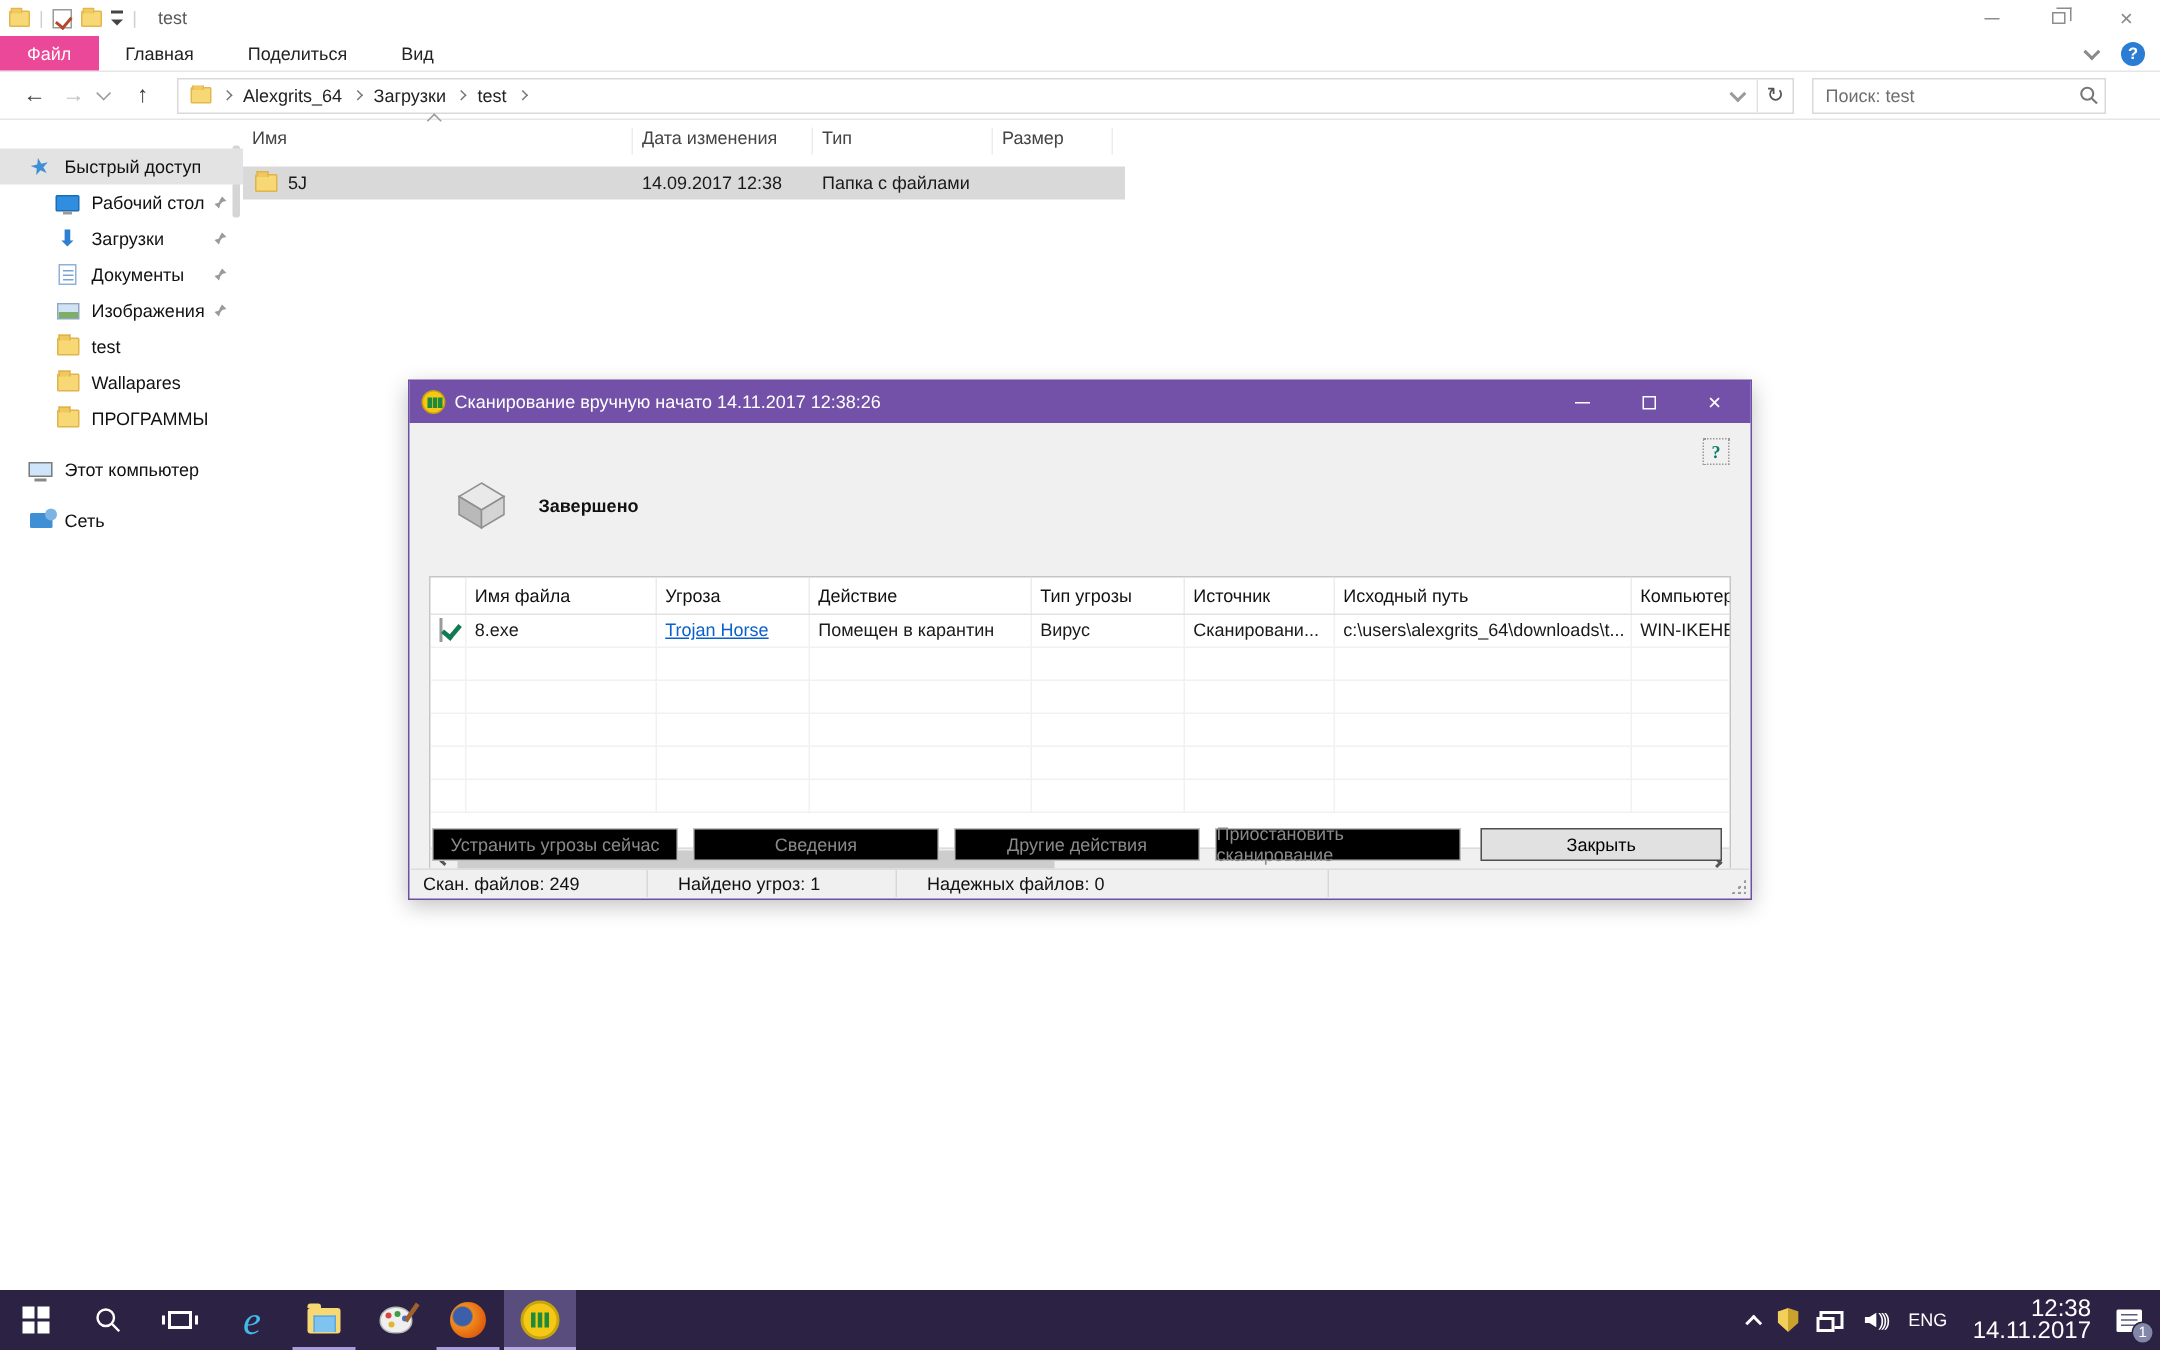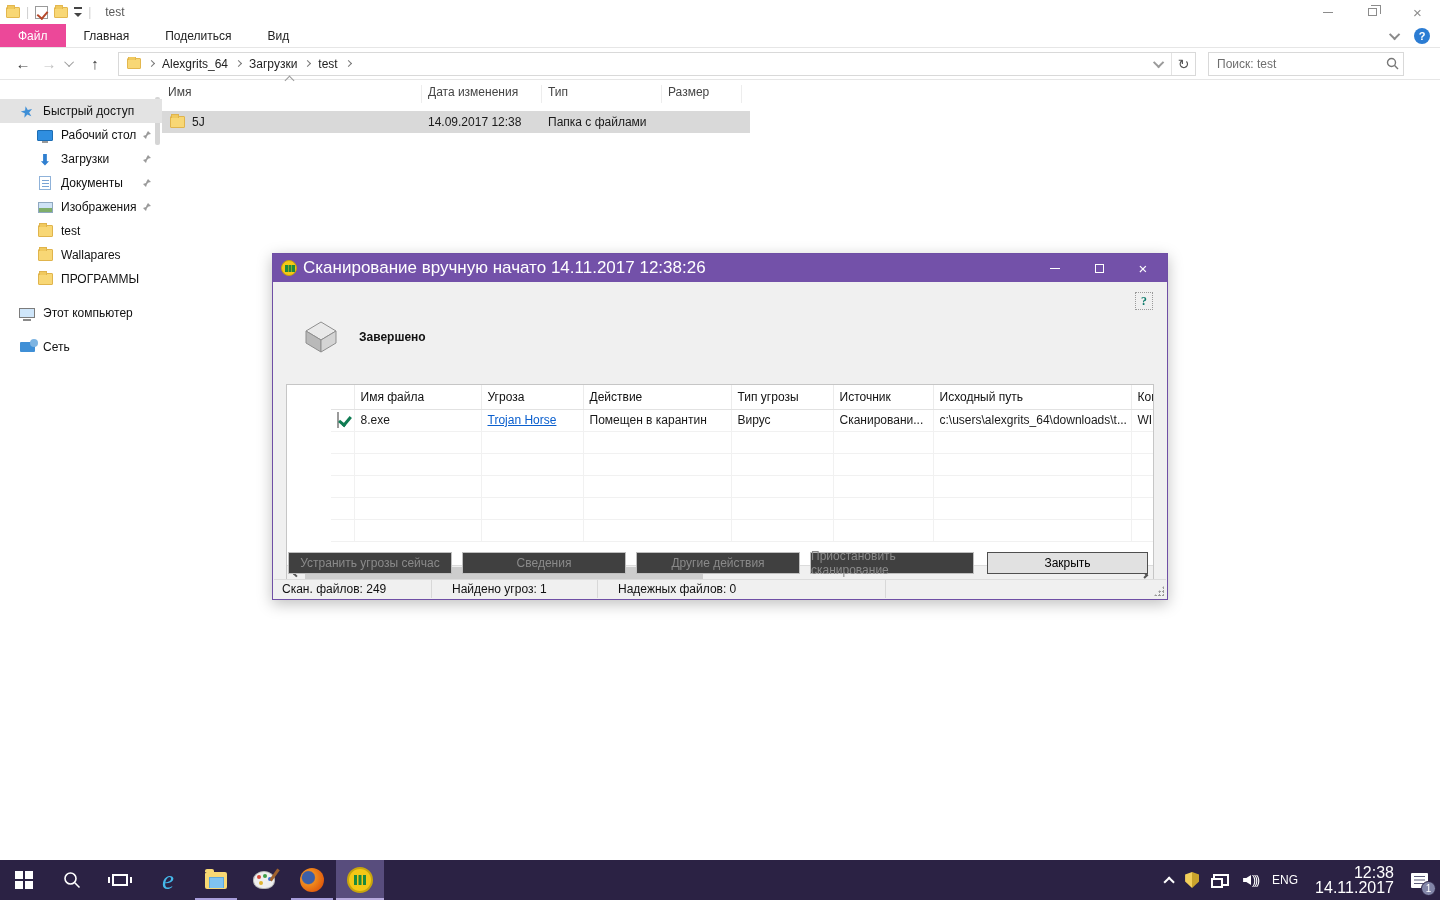--- a/index.html
+++ b/index.html
@@ -99,49 +99,49 @@
   .es-sep { width:1px; height:14px; background:#dcdcdc; margin:0 12px; }
   .view-btns { position:absolute; right:8px; top:4px; display:flex; gap:4px; }
   .vb { width:20px; height:18px; display:flex; align-items:center; justify-content:center; }
   .vb.active { border:1px solid #66b0e3; background:#cde8ff; }
   .vb-list { width:12px; height:11px; background:repeating-linear-gradient(180deg,#4a7ab5 0 2px,transparent 2px 4.5px); }
   .vb-thumb { width:13px; height:10px; border:1px solid #9bb0c4; background:linear-gradient(180deg,#d6e9f8 55%,#86b06c 55%); }
 
   
   .dialog { position:absolute; left:272px; top:253px; width:896px; height:347px; background:#f0f0f0; border:1px solid #6f4fa5; box-shadow:0 4px 14px rgba(0,0,0,.25); }
   .dlg-title { height:28px; background:#7351a9; display:flex; align-items:center; padding-left:8px; color:#fff; }
-  .dlg-title-text { margin-left:6px; font-size:17px; }
+  .dlg-title-text { margin-left:6px; font-size:12px; }
   .dlg-controls { position:absolute; right:2px; top:0; height:28px; display:flex; }
   .dlg-btnwin { width:44px; display:flex; align-items:center; justify-content:center; color:#fff; }
   .dlg-min { width:10px; height:1px; background:#fff; }
   .dlg-max { width:9px; height:9px; border:1px solid #fff; }
   .dlg-close { font-size:15px; }
   .escan-logo { width:16px; height:16px; border-radius:50%; background:#f5c816; border:1px solid #caa10a; position:relative; flex:none; }
   .escan-logo:after { content:""; position:absolute; left:3px; top:4px; width:2.5px; height:7px; background:#1d8a3c; box-shadow:3.5px 0 0 #1d8a3c, 7px 0 0 #1d8a3c; }
   .dlg-help { position:absolute; right:14px; top:38px; width:18px; height:18px; border:1px dotted #9a9a9a; display:flex; align-items:center; justify-content:center; color:#0d7a6a; font-weight:bold; font-family:"Liberation Serif",serif; }
   .dlg-statusline { position:absolute; left:30px; top:66px; display:flex; align-items:center; gap:20px; }
   .dlg-statustext { font-weight:bold; color:#111; }
 
-  .dlg-table-wrap { position:absolute; left:13px; top:130px; width:868px; height:199px; border:1px solid #c6c6c6; background:#fff; overflow:hidden;padding-left:44px; }
+  .dlg-table-wrap { position:absolute; left:13px; top:130px; width:868px; height:199px; border:1px solid #c6c6c6; background:#fff; overflow:hidden; }
   table.scan { border-collapse:collapse; table-layout:fixed; width:868px; }
   table.scan th { font-weight:normal; text-align:left; padding:4px 6px 3px; border-right:1px solid #ececec; border-bottom:1px solid #e2e2e2; white-space:nowrap; overflow:hidden; color:#111; height:24px; }
   table.scan td { padding:3px 6px; border-right:1px solid #f1f1f1; border-bottom:1px solid #f1f1f1; white-space:nowrap; overflow:hidden; height:22px; }
   a.threat-link { color:#0a5fce; text-decoration:underline; }
   .row-ico { width:14px; height:15px; border:1px solid #9a9a9a; background:#fff; position:relative; margin:0 auto; }
   .row-ico:after { content:""; position:absolute; left:3px; top:1px; width:5px; height:9px; border:solid #0f7b52; border-width:0 3px 3px 0; transform:rotate(40deg); }
   .hscroll { position:absolute; left:0; bottom:0; width:100%; height:17px; background:#f0f0f0; border-top:1px solid #dcdcdc; }
   .hs-arrow { position:absolute; top:0; width:16px; height:16px; display:flex; align-items:center; justify-content:center; }
   .hs-left { left:0; } .hs-right { right:0; }
   .hs-chev { width:5px; height:5px; border:solid #555; border-width:2px 0 0 2px; }
   .hs-left .hs-chev { transform:rotate(-45deg) translateX(1px); }
   .hs-right .hs-chev { transform:rotate(135deg) translateX(1px); }
   .hs-thumb { position:absolute; left:18px; top:1px; width:46%; height:14px; background:#cdcdcd; }
 
   .dlg-buttons { position:absolute; left:15px; top:298px; width:866px; display:flex; }
-  .dbtn { height:22px; width:164px; background:#404040; border:1px solid #bfbfbf; color:#8a8a8a; display:flex; align-items:center; justify-content:center; margin-right:10px; }
+  .dbtn { height:22px; width:164px; background:#000000; border:1px solid #bfbfbf; color:#8a8a8a; display:flex; align-items:center; justify-content:center; margin-right:10px; }
   .dbtn.enabled { background:#e1e1e1; border:1px solid #4f4f4f; color:#000; margin-left:3px; width:161px; margin-right:0; }
 
   .dlg-statusbar { position:absolute; left:1px; right:1px; bottom:1px; height:19px; background:#f0f0f0; border-top:1px solid #dcdcdc; display:flex; align-items:center; color:#111;gap:12px; }
   .ds-cell { padding-left:8px; height:100%; display:flex; align-items:center; border-right:1px solid #d8d8d8; }
   .ds-1 { width:158px; } .ds-2 { width:154px; } .ds-3 { width:276px; }
   .grip { position:absolute; right:2px; bottom:2px; width:10px; height:10px;
     background-image:radial-gradient(circle at 1.5px 1.5px,#9a9a9a 1px,transparent 1.2px);
     background-size:4px 4px; clip-path:polygon(100% 0,100% 100%,0 100%); }
 
   

